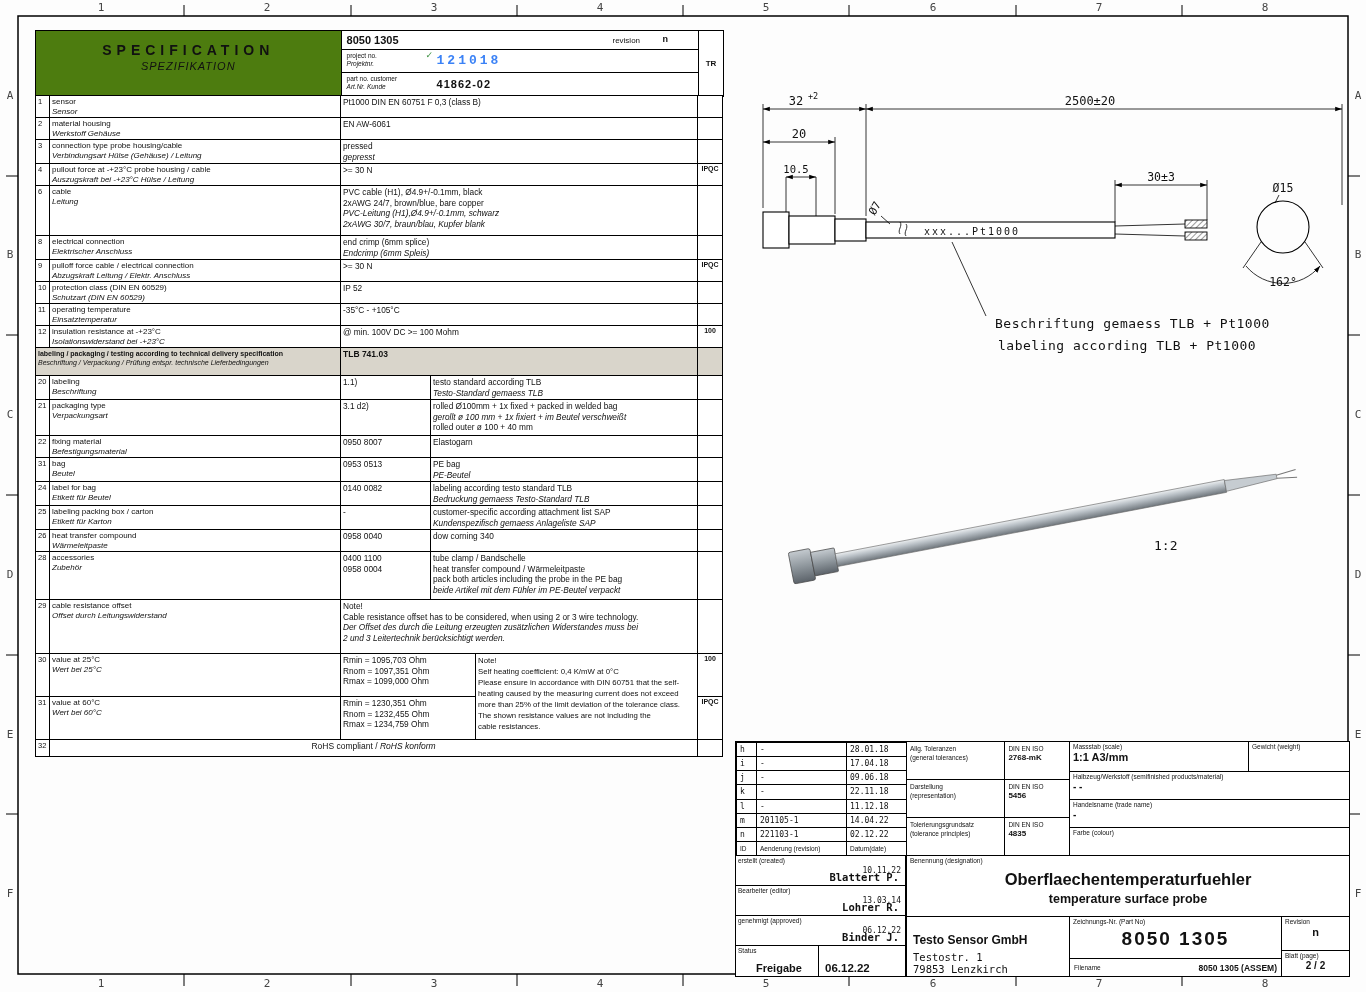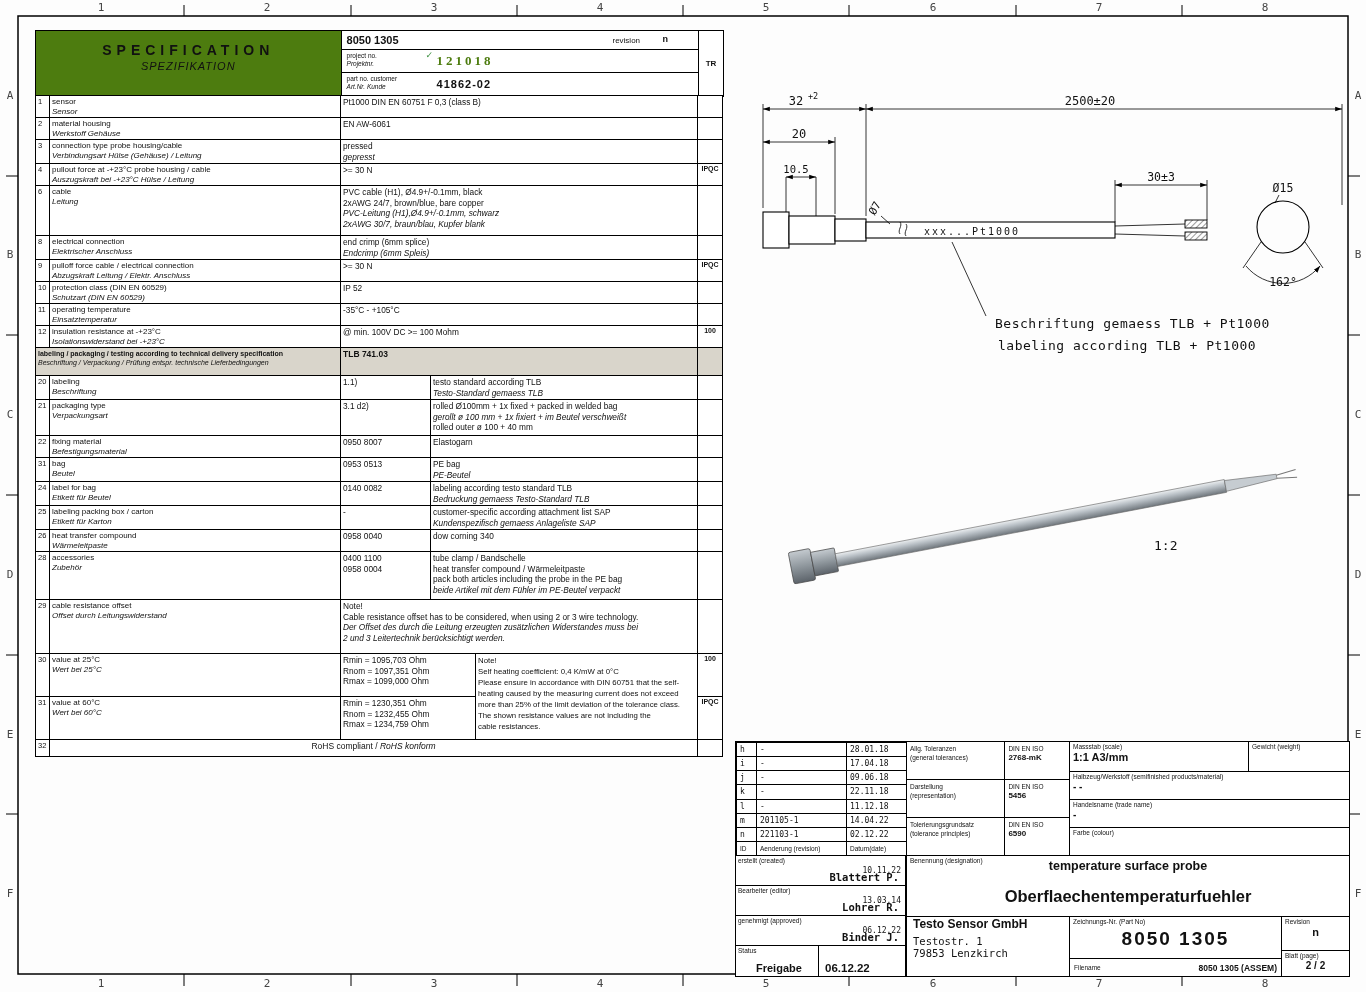--- a/index.html
+++ b/index.html
@@ -16,21 +16,21 @@
   .sh-t1{font-size:14px;font-weight:bold;letter-spacing:5px}
   .sh-t2{font-size:11px;font-style:italic;letter-spacing:1px;margin-top:2px}
   .sh-mid{width:357px;position:relative;border-right:1px solid #000}
   .sh-row1{height:18px;border-bottom:1px solid #000;position:relative}
   .sh-pn{position:absolute;left:5px;top:3px;font-size:11px;font-weight:bold}
   .sh-revl{position:absolute;right:58px;top:5px;font-size:8px}
   .sh-revv{position:absolute;right:30px;top:3px;font-size:9px;font-weight:bold}
   .sh-row2{height:22px;border-bottom:1px solid #000;position:relative}
   .sh-row3{height:23px;position:relative}
   .sh-lbl{position:absolute;left:5px;top:2px;font-size:6.5px;line-height:8px}
-  .sh-num-proj{position:absolute;left:95px;top:3px;font-family:Liberation Serif, serif;font-weight:bold;font-size:13px;letter-spacing:3px;color:#4d7c0f}
+  .sh-num-proj{position:absolute;left:95px;top:3px;font-family:Liberation Mono, monospace;font-weight:bold;font-size:13px;letter-spacing:3px;color:#3b82f6}
   .sh-check{position:absolute;left:84px;top:0;color:#3f9142;font-size:9px}
   .sh-num-cust{position:absolute;left:95px;top:5px;font-weight:bold;font-size:11px;letter-spacing:1px}
   .sh-tr{width:24px;display:flex;align-items:center;justify-content:center;font-size:8px;font-weight:bold}
 
   
   #spec-table{position:absolute;left:35px;top:95px}
   table.spec{border-collapse:collapse;table-layout:fixed;width:687px;border:1.5px solid #000;background:#fff}
   table.spec td{border:1px solid #000;vertical-align:top;padding:1px 2px;overflow:hidden;box-sizing:border-box}
   td.no{font-size:7.5px;padding-left:1px;padding-top:2px}
   td.lbl{font-size:8px;line-height:9.5px}
@@ -620,21 +620,21 @@
           <div class="valmono" style="font-size:8px">5456</div>
         </div>
     </div>
     <div class="tolrow">
       <div class="tol-l">
           <div>Tolerierungsgrundsatz</div>
           <div>(tolerance principles)</div>
         </div>
       <div class="tol-s">
           <div>DIN EN ISO</div>
-          <div class="valmono" style="font-size:8px">6590</div>
+          <div class="valmono" style="font-size:8px">4835</div>
         </div>
     </div>
   </div>
 
   <div class="abs" style="left:333px;top:0;width:280px;height:114px;border-left:1px solid #000;border-bottom:1px solid #000">
     <div style="display:flex;height:30px;border-bottom:1px solid #000;box-sizing:border-box">
       <div style="width:172px;border-right:1px solid #000;padding:1px 3px">
         <div class="tinylbl">Massstab (scale)</div>
         <div class="valmono" style="font-size:11px">1:1  A3/mm</div>
       </div>
@@ -679,25 +679,25 @@
         <span class="valmono" style="position:absolute;left:20px;bottom:2px;font-size:11px">Freigabe</span>
       </div>
       <div style="flex:1;position:relative">
         <span class="valmono" style="position:absolute;left:6px;bottom:2px;font-size:11.5px">06.12.22</span>
       </div>
     </div>
   </div>
 
   <div class="abs" style="left:170px;top:114px;width:443px;height:60px;border-left:1px solid #000;box-sizing:border-box">
     <div class="tinylbl" style="position:absolute;left:3px;top:1px">Benennung (designation)</div>
+    <div class="valmono" style="text-align:center;margin-top:14px;font-size:16.5px">Oberflaechentemperaturfuehler</div>
     <div class="valmono" style="text-align:center;margin-top:3px;font-size:12.5px">temperature surface probe</div>
-    <div class="valmono" style="text-align:center;margin-top:14px;font-size:16.5px">Oberflaechentemperaturfuehler</div>
-  </div>
-
-  <div class="abs" style="left:170px;top:174px;width:163px;height:60px;border-left:1px solid #000;border-top:1px solid #000;box-sizing:border-box;padding:0 6px">
+  </div>
+
+  <div class="abs" style="left:170px;top:174px;width:163px;height:60px;border-left:1px solid #000;border-top:1px solid #000;box-sizing:border-box;padding:16px 6px">
     <div class="valmono" style="font-size:12px">Testo Sensor GmbH</div>
     <div class="mono" style="font-size:10.5px;margin-top:4px">Testostr. 1</div>
     <div class="mono" style="font-size:10.5px">79853 Lenzkirch</div>
   </div>
 
   <div class="abs" style="left:333px;top:174px;width:212px;height:42px;border-left:1px solid #000;border-top:1px solid #000;box-sizing:border-box;padding:1px 3px">
     <div class="tinylbl">Zeichnungs-Nr. (Part No)</div>
     <div class="valmono" style="text-align:center;font-size:19px;letter-spacing:2px;margin-top:2px">8050 1305</div>
   </div>
 

